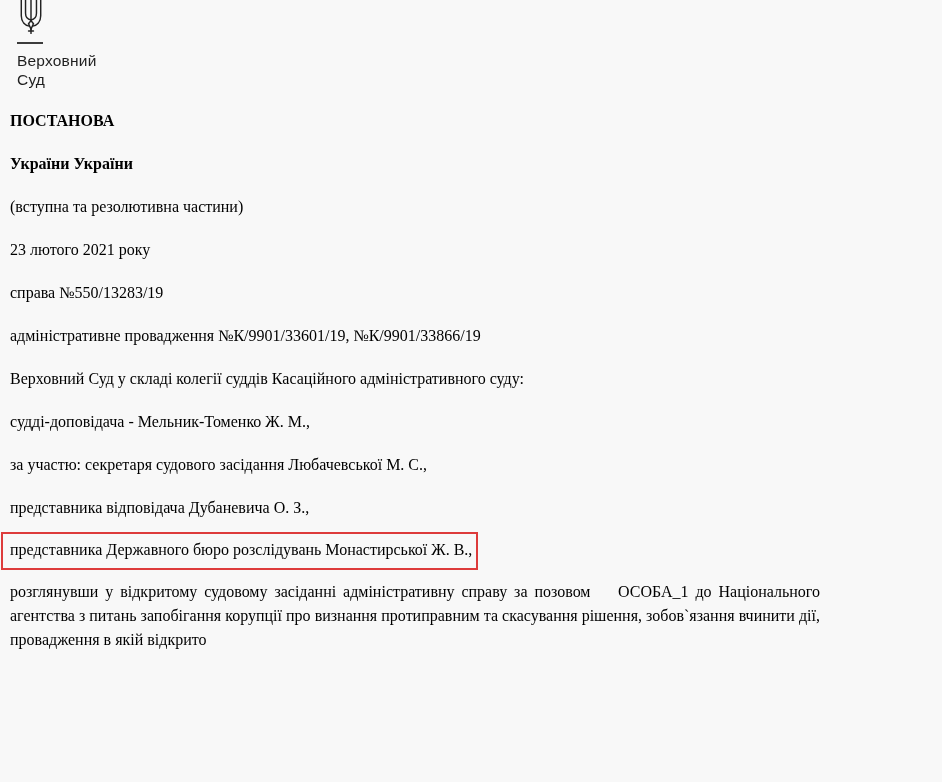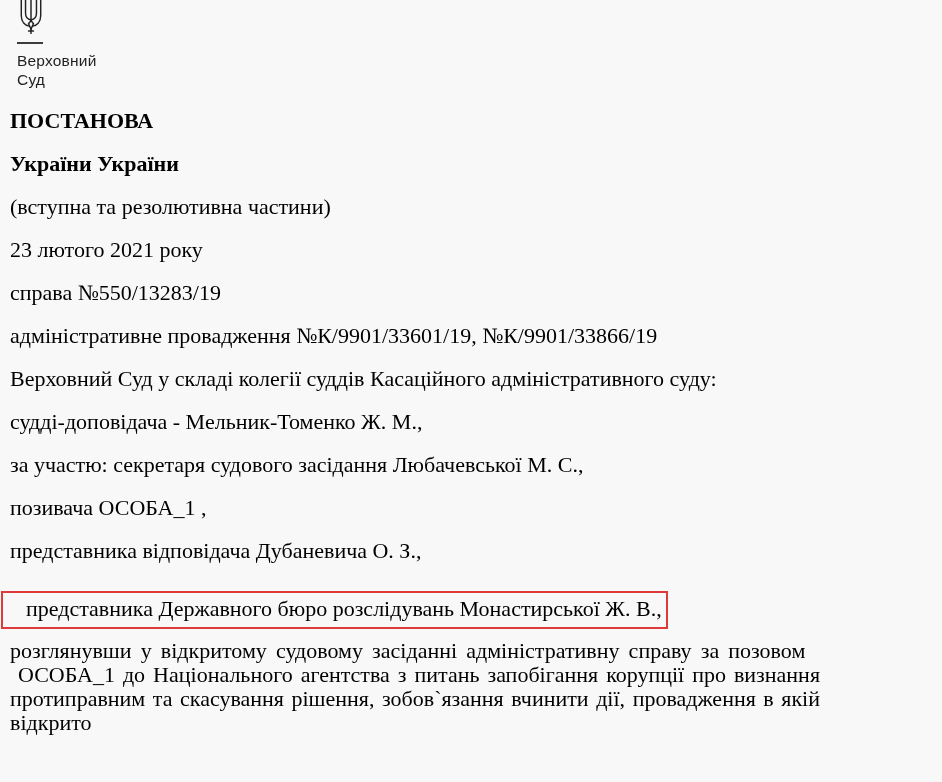--- a/index.html
+++ b/index.html
@@ -31,38 +31,37 @@
   }
   .logo-text {
     font-family: "Liberation Sans", sans-serif;
     font-size: 15.5px;
     line-height: 19px;
     color: #1f1f1f;
     letter-spacing: 0.2px;
   }
   
   .para {
-    font-size: 22px;
+    font-size: 16px;
     line-height: 24px;
     margin: 0 0 19px 0;
   }
   .para.bold { font-weight: bold; }
   .para.justify {
     text-align: justify;
     margin-bottom: 8px;
   }
   .highlight-para {
     margin: -7px 0 10px 0;
   }
   .red-box {
     display: inline-block;
     border: 2px solid #dd3b3b;
-    padding: 4px 4px 6px 23px;
+    padding: 4px 4px 6px 7px;
     margin-left: -9px;
-    margin-top: 16px;
   }
 </style>
 </head>
 <body>
 
 <div class="page">
 
   <div class="logo">
     <svg width="28" height="34" viewBox="0 0 40 56" fill="none" stroke="#222" stroke-width="2.4" stroke-linecap="round">
       <path d="M4,0 v26 c0,11 7,16 13,17"></path>
@@ -95,21 +94,20 @@
 
   <p class="para">адміністративне провадження №К/9901/33601/19, №К/9901/33866/19</p>
 
   <p class="para">Верховний Суд у складі колегії суддів Касаційного адміністративного суду:</p>
 
   <p class="para">судді-доповідача - Мельник-Томенко Ж. М.,</p>
 
 
   <p class="para">за участю: секретаря судового засідання Любачевської М. С.,</p>
 
-  <p class="para">позивача ОСОБА_1 ,</p>
 
   <p class="para">представника відповідача Дубаневича О. З.,</p>
 
   <p class="para highlight-para">
     <span class="red-box">
       <span>представника Державного бюро розслідувань Монастирської Ж. В.,</span>
     </span>
   </p>
 
   <p class="para justify">розглянувши у відкритому судовому засіданні адміністративну справу за позовом &nbsp; &nbsp;ОСОБА_1 до Національного агентства з питань запобігання корупції про визнання протиправним та скасування рішення, зобов`язання вчинити дії, провадження в якій відкрито</p>

